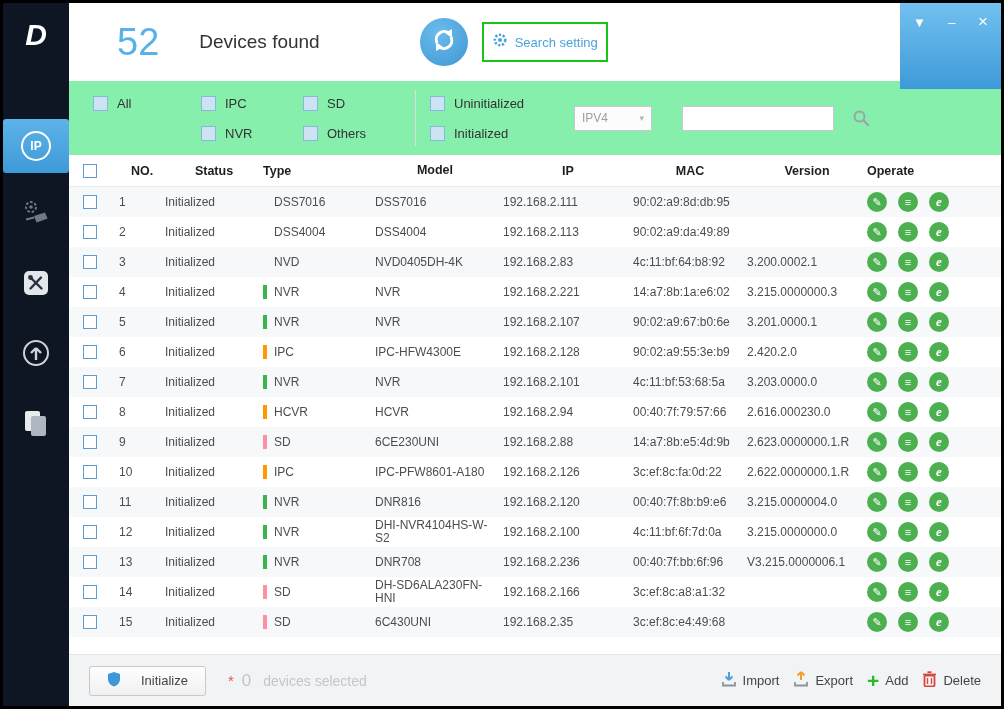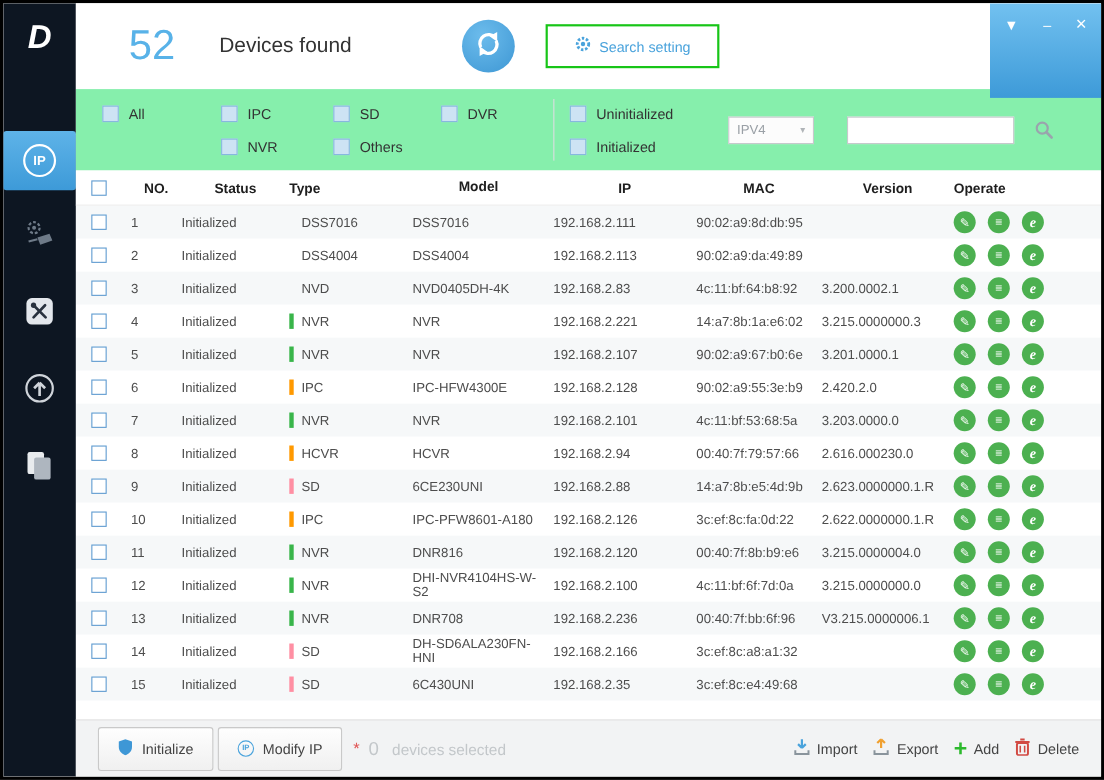--- a/index.html
+++ b/index.html
@@ -15,21 +15,21 @@
   .nav-item.active + .nav-item { margin-top:18px; }
   .ip-circle { width:30px; height:30px; border:2px solid #fff; border-radius:50%; color:#fff; font-size:12px; font-weight:bold; display:flex; align-items:center; justify-content:center; }
 
   
   .main { flex:1; display:flex; flex-direction:column; background:#fff; min-width:0; }
 
   .header { height:78px; background:#fff; display:flex; align-items:center; flex-shrink:0; }
   .count { font-size:38px; color:#58b2e8; margin-left:48px; }
   .page-title { font-size:19px; color:#333; margin-left:40px; }
   .refresh-btn { width:48px; height:48px; border-radius:50%; background:radial-gradient(circle at 38% 30%, #6cbcec, #3e97d4); margin-left:100px; display:flex; align-items:center; justify-content:center; cursor:pointer; flex-shrink:0; }
-  .search-setting { margin-left:28px; height:40px; border:2px solid #17c517; background:#fff; display:flex; align-items:center; gap:7px; padding:0 24px; cursor:pointer; }
+  .search-setting { margin-left:14px; height:40px; border:2px solid #17c517; background:#fff; display:flex; align-items:center; gap:7px; padding:0 8px; cursor:pointer; }
   .search-setting-label { color:#4aa3dc; font-size:13px; }
 
   
   .titlebar { position:absolute; top:0; right:0; width:101px; height:86px; background:linear-gradient(180deg,#72c1f0,#3d9ad8); display:flex; justify-content:space-between; padding:12px 13px 0; color:#fff; z-index:5; }
   .titlebar span { font-size:13px; line-height:16px; cursor:pointer; }
   .titlebar .close { font-size:17px; line-height:14px; }
 
   
   .filterbar { height:74px; background:#86efac; display:flex; align-items:center; padding-left:24px; flex-shrink:0; }
   .fcol { display:flex; flex-direction:column; justify-content:flex-start; height:60px; }
@@ -60,21 +60,21 @@
   .cb-t { width:14px; height:14px; background:#fff; border:1px solid #5f9bd0; cursor:pointer; flex-shrink:0; }
   .tbar { width:4px; height:14px; margin-right:7px; background:transparent; display:inline-block; }
   .tbar.green { background:#39b54a; }
   .tbar.orange { background:#ff9900; }
   .tbar.pink { background:#ff8fa3; }
   .op { width:20px; height:20px; border-radius:50%; background:#4cb050; color:#fff; font-size:11px; display:flex; align-items:center; justify-content:center; margin-right:11px; cursor:pointer; }
   .op-web { font-family:"Liberation Serif", serif; font-style:italic; font-weight:bold; font-size:13px; }
 
   
   .footer { margin-top:auto; height:52px; background:#f2f3f4; border-top:1px solid #e2e2e2; display:flex; align-items:center; padding:0 20px; flex-shrink:0; }
-  .btn { height:40px; background:linear-gradient(#fefefe,#f0f0f0); border:1px solid #c9c9c9; border-radius:3px; display:flex; align-items:center; gap:8px; padding:0 17px; font-size:13px; color:#444; margin-right:4px; cursor:pointer; }
+  .btn { height:30px; background:linear-gradient(#fefefe,#f0f0f0); border:1px solid #c9c9c9; border-radius:3px; display:flex; align-items:center; gap:20px; padding:0 17px; font-size:13px; color:#444; margin-right:16px; cursor:pointer; }
   .ip-mini { width:15px; height:15px; border:1.5px solid #4aa3dc; border-radius:50%; color:#4aa3dc; font-size:7px; font-weight:bold; display:flex; align-items:center; justify-content:center; }
   .asterisk { color:#e05555; font-size:15px; margin:0 8px 0 6px; }
   .sel-count { color:#c3c7ca; font-size:17px; margin-right:12px; }
   .sel-text { color:#c3c7ca; font-size:14px; }
   .footer-actions { margin-left:auto; display:flex; align-items:center; gap:14px; }
   .action { display:flex; align-items:center; gap:6px; font-size:13px; color:#444; cursor:pointer; }
   .plus { color:#2db92d; font-size:21px; font-weight:bold; line-height:16px; }
 </style>
 </head>
 <body>
@@ -175,26 +175,20 @@
         </label>
       </div>
       <div class="fcol c3">
         <label class="fcb">
           <span class="cb-f"></span>
           <span>SD</span>
         </label>
         <label class="fcb">
           <span class="cb-f"></span>
           <span>Others</span>
-        </label>
-      </div>
-      <div class="fcol c4">
-        <label class="fcb">
-          <span class="cb-f"></span>
-          <span>DVR</span>
         </label>
       </div>
       <div class="vsep"></div>
       <div class="fcol c5">
         <label class="fcb">
           <span class="cb-f"></span>
           <span>Uninitialized</span>
         </label>
         <label class="fcb">
           <span class="cb-f"></span>
@@ -552,24 +546,20 @@
     <footer class="footer">
       <div class="btn">
         <span>
           <svg width="14" height="16" viewBox="0 0 14 16">
             <path d="M7 1 L13 3 V8 C13 12 10 14.5 7 15.5 C4 14.5 1 12 1 8 V3 Z" fill="#3e97d6"></path>
           </svg>
         </span>
         <span>Initialize</span>
       </div>
 
-      <div class="btn">
-        <span class="ip-mini">IP</span>
-        <span>Modify IP</span>
-      </div>
 
       <span class="asterisk">*</span>
       <span class="sel-count">0</span>
       <span class="sel-text">devices selected</span>
 
       <div class="footer-actions">
         <div class="action">
           <span>
             <svg width="16" height="16" viewBox="0 0 16 16">
               <path d="M8 1 v8 M8 9 l-3.5 -3.5 M8 9 l3.5 -3.5" stroke="#4aa3dc" stroke-width="2" fill="none"></path>

